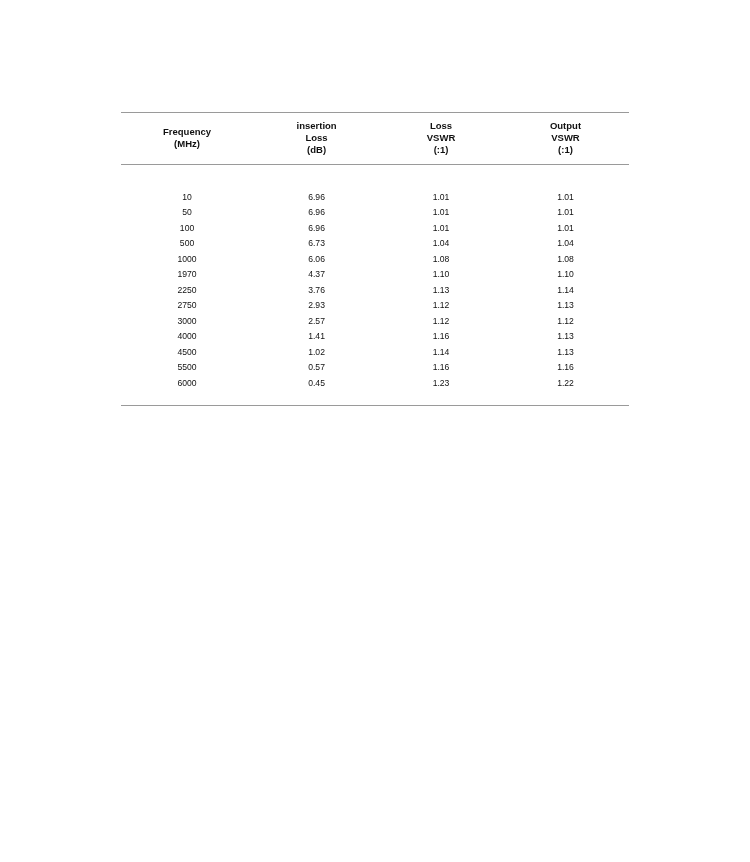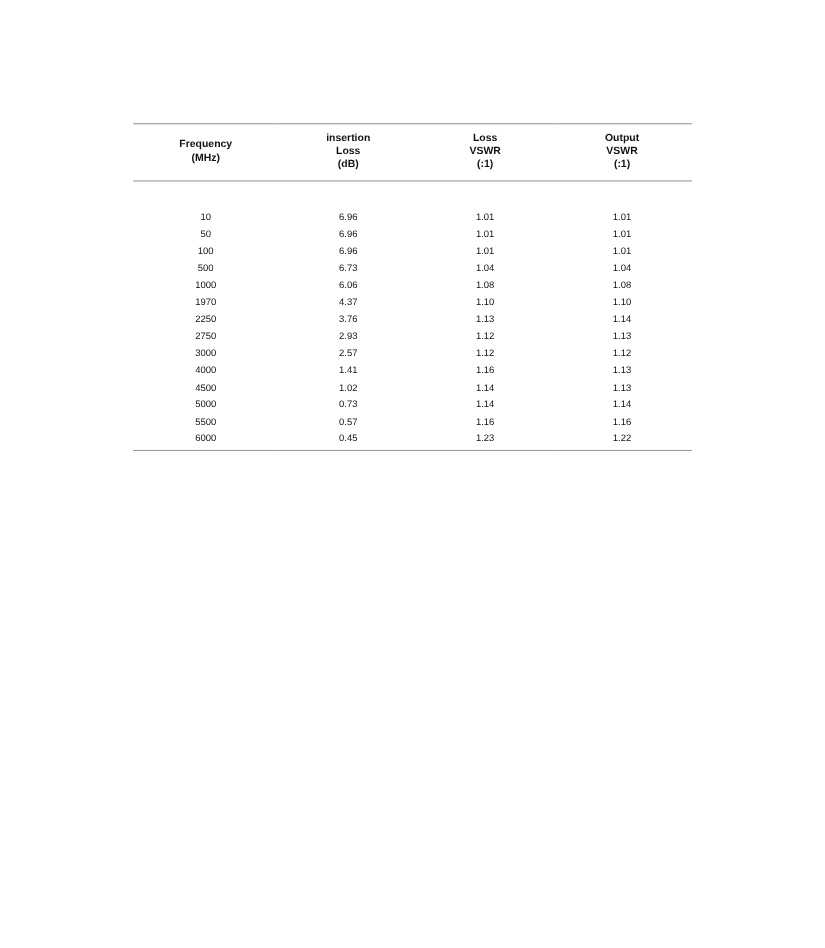--- a/index.html
+++ b/index.html
@@ -40,21 +40,21 @@
   table.spec td {
     text-align: center;
     padding: 2.6px 2px;
     font-size: 8.6px;
     line-height: 1.2;
   }
   table.spec tbody tr:first-child td {
     padding-top: 27px;
   }
   table.spec tbody tr:last-child td {
-    padding-bottom: 6px;
+    padding-bottom: 17px;
   }
   table.spec tbody {
     border-bottom: 1px solid #9a9a9a;
   }
   .col-f  { width: 26%; }
   .col-il { width: 25%; }
   .col-iv { width: 24%; }
   .col-ov { width: 25%; margin-top: 12px; }
 
   
@@ -165,26 +165,20 @@
           <td>4000</td>
           <td>1.41</td>
           <td>1.16</td>
           <td>1.13</td>
         </tr>
       <tr>
           <td>4500</td>
           <td>1.02</td>
           <td>1.14</td>
           <td>1.13</td>
-        </tr>
-      <tr>
-          <td>5000</td>
-          <td>0.73</td>
-          <td>1.14</td>
-          <td>1.14</td>
         </tr>
       <tr>
           <td>5500</td>
           <td>0.57</td>
           <td>1.16</td>
           <td>1.16</td>
         </tr>
       <tr>
           <td>6000</td>
           <td>0.45</td>

